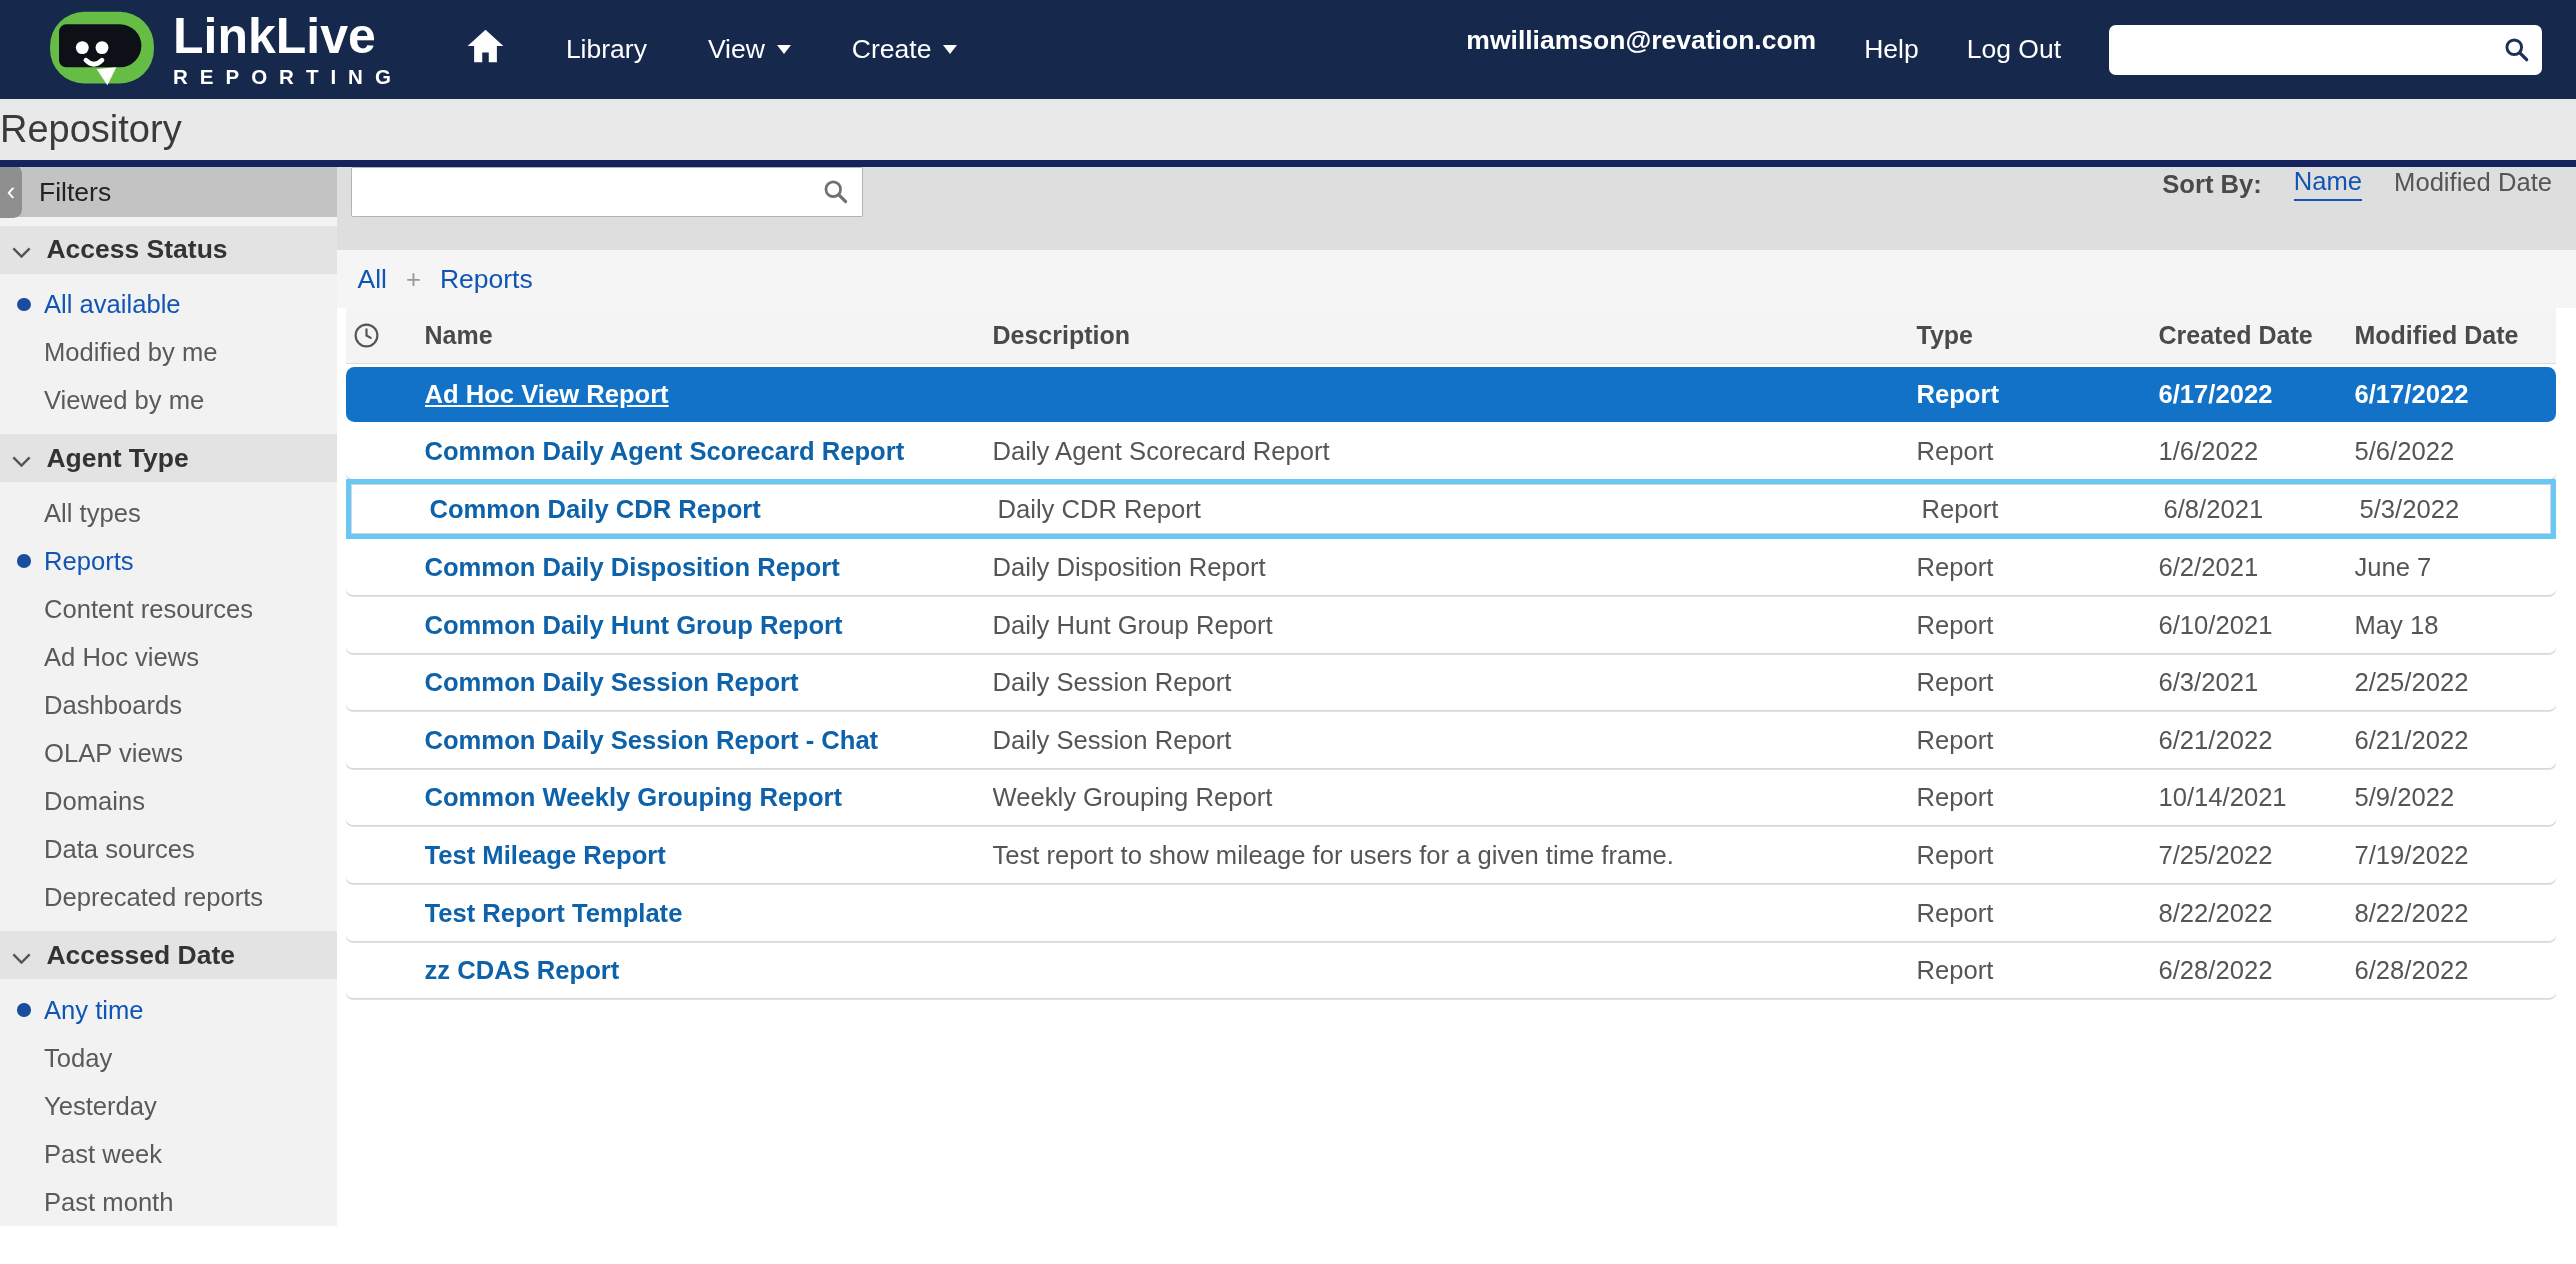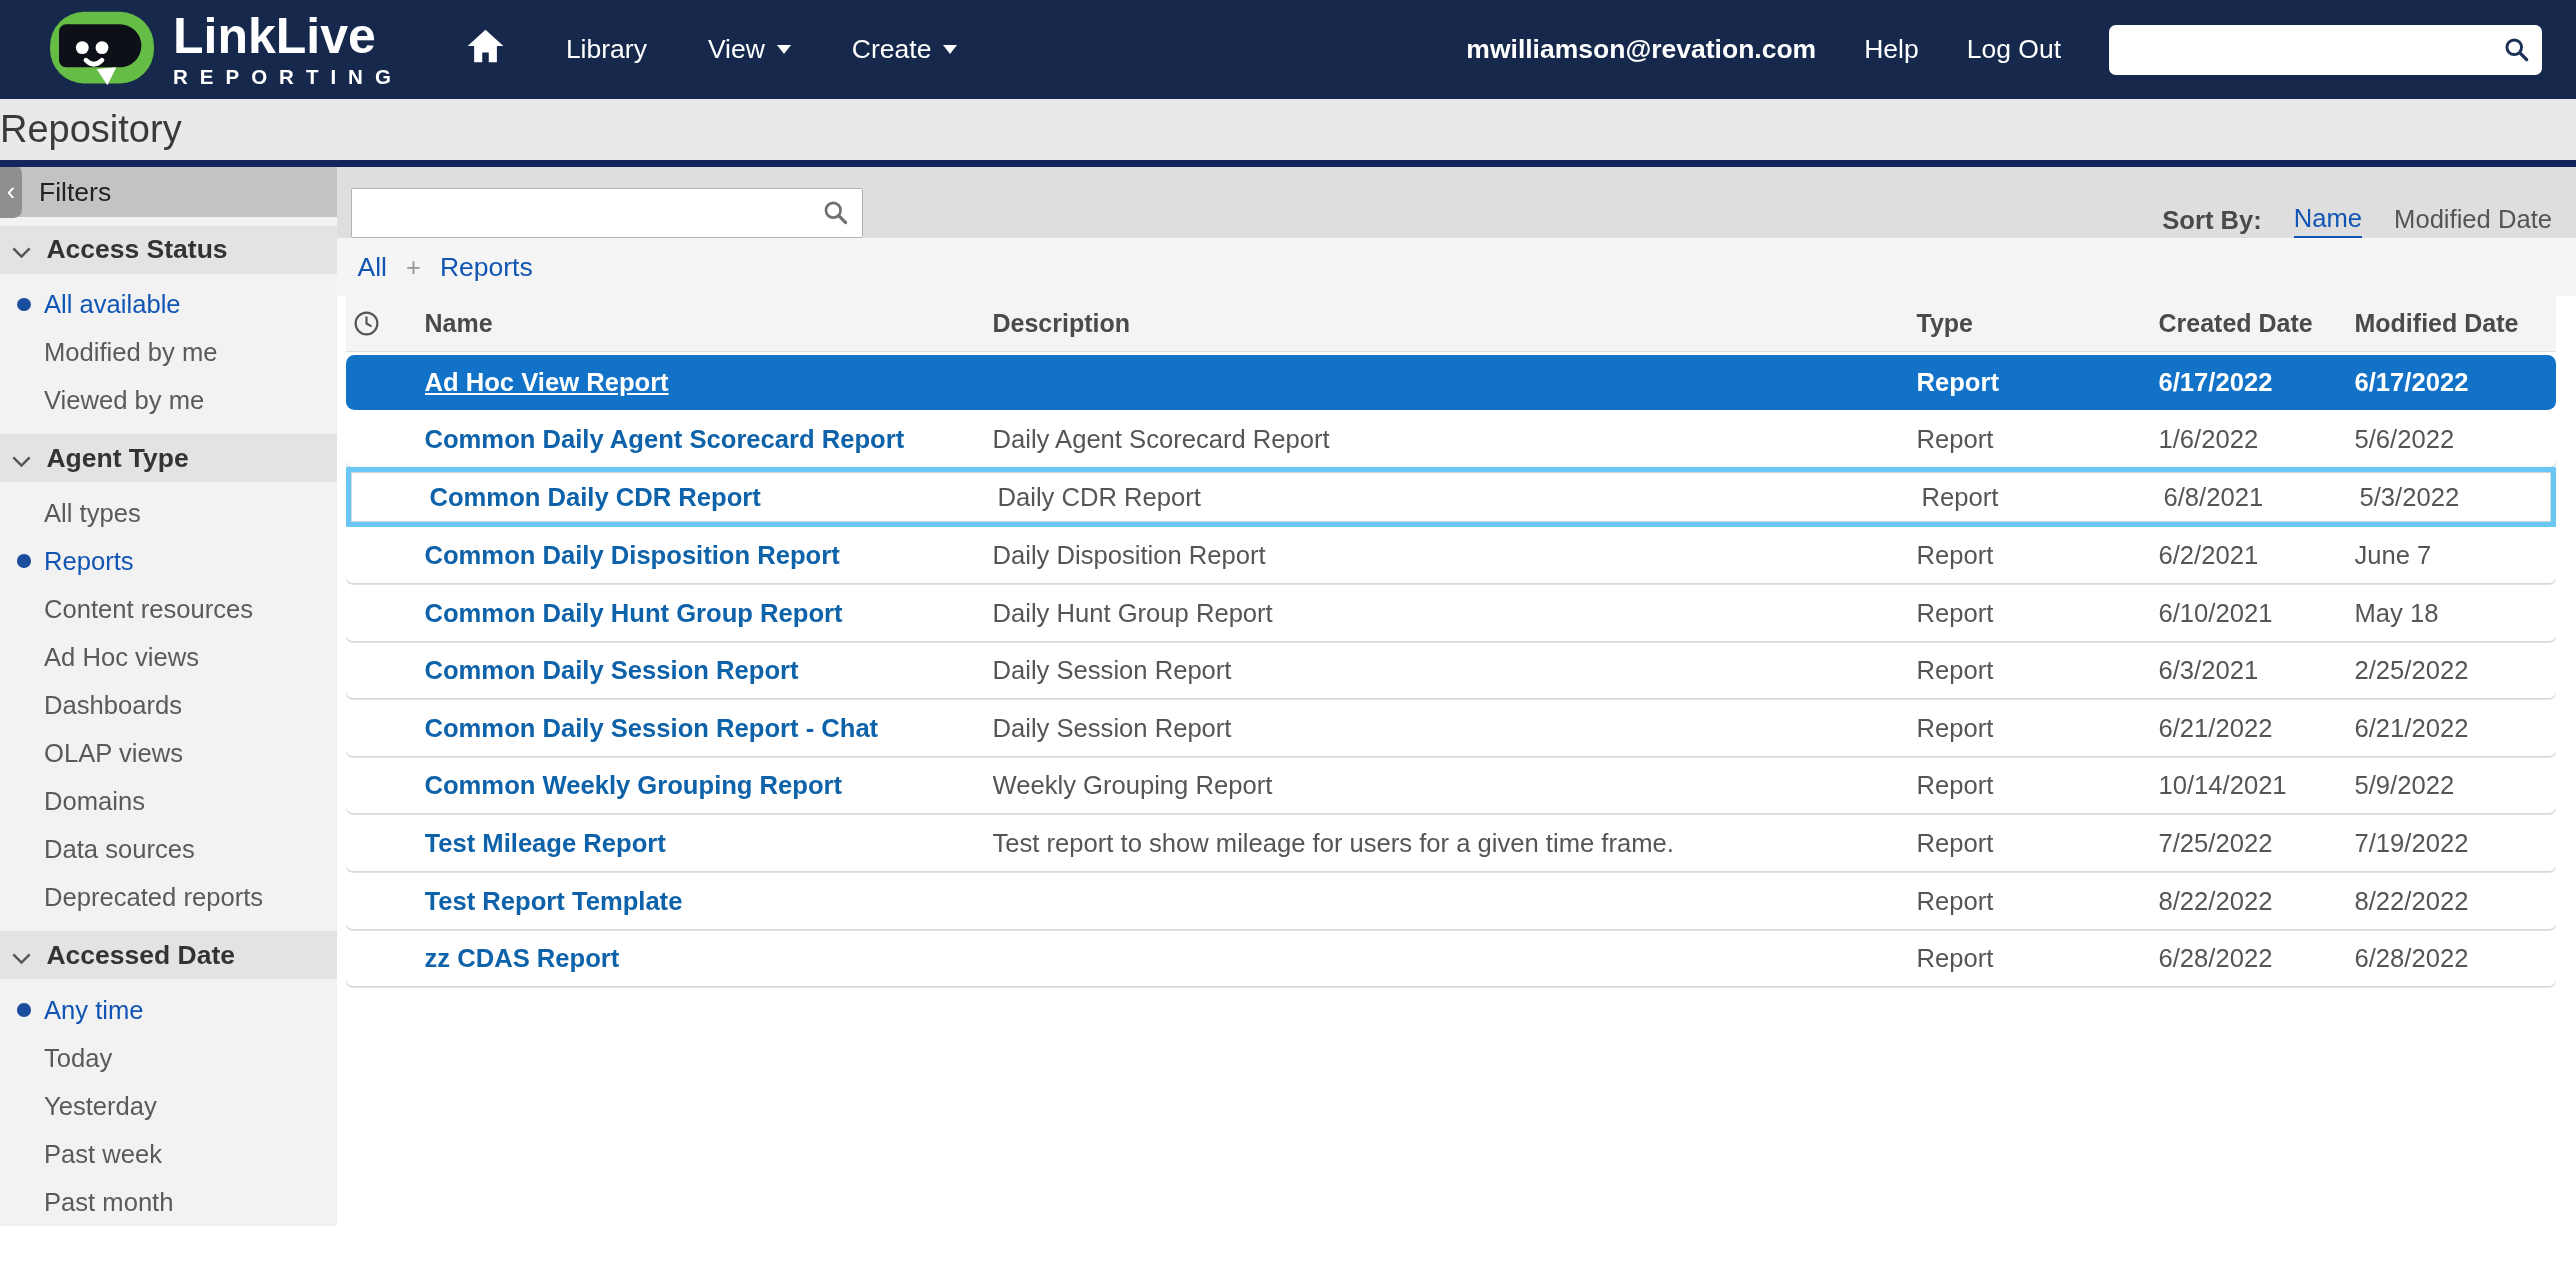--- a/index.html
+++ b/index.html
@@ -10,21 +10,21 @@
   .navbar { height:99px; background:#16294c; display:flex; align-items:center;
     padding:0 34px 0 48px; color:#fff; }
   .brand { display:flex; align-items:center; gap:17px; cursor:pointer; }
   .brand-text { display:flex; flex-direction:column; }
   .brand-line1 { font-size:50px; font-weight:bold; line-height:1.05; }
   .brand-line2 { font-size:20.5px; font-weight:bold; letter-spacing:12px; margin-top:2.6px; }
   .nav-links { display:flex; align-items:center; gap:61px; margin-left:63px; font-size:26.5px; }
   .nav-link { cursor:pointer; display:flex; align-items:center; }
   .caret-down { display:inline-block; width:0; height:0; border-left:7.7px solid transparent;
     border-right:7.7px solid transparent; border-top:9.4px solid #fff; margin-left:12px; }
-  .nav-right { margin-left:auto; display:flex; align-items:center; gap:48px; font-size:26.5px; }
+  .nav-right { margin-left:auto; display:flex; gap:48px; font-size:26.5px; }
   .nav-email { font-weight:bold; }
   .nav-search { position:relative; width:433px; height:50px; }
   .nav-search input { width:100%; height:100%; border:none; border-radius:6.8px; background:#fff;
     font-size:24px; padding:0 51px 0 15.4px; outline:none; }
   .nav-search .mag { position:absolute; right:12px; top:11px; }
 
   
   .titlebar { height:68px; background:#e9e9e9; border-bottom:7.7px solid #15245f;
     display:flex; align-items:center; }
   .titlebar h1 { font-size:38px; font-weight:500; color:#3a3a3a; }
@@ -43,21 +43,21 @@
     padding-left:12px; font-size:26.5px; font-weight:600; color:#333; cursor:pointer; }
   .section-items { padding:6.8px 0 10.2px; }
   .sidebar-item { height:48px; display:flex; align-items:center; padding-left:44px;
     font-size:25.6px; color:#5a5a5a; position:relative; cursor:pointer; }
   .sidebar-item.selected { color:#1155b4; }
   .sidebar-item .bullet { position:absolute; left:17px; top:50%; margin-top:-6.8px; width:13.7px;
     height:13.7px; border-radius:50%; background:#1b4d9e; }
 
   
   .main { flex:1; display:flex; flex-direction:column; background:#fff; min-width:0; }
-  .toolbar { height:71px; background:#dedede; display:flex; align-items:flex-end;
+  .toolbar { height:83px; background:#dedede; display:flex; align-items:flex-start;
     padding:0 24px 0 13.7px; }
   .tb-search { position:relative; width:512px; height:50px; }
   .tb-search input { width:100%; height:100%; border:0.9px solid #b3b3b3; background:#fff;
     font-size:24px; padding:0 55px 0 13.7px; outline:none; border-radius:1.7px; }
   .tb-search .mag { position:absolute; right:13.7px; top:11px; }
   .sortby { margin-left:auto; display:flex; align-items:center; gap:32px; font-size:25.6px; }
   .sortby-label { font-weight:bold; color:#4a4a4a; }
   .sort-opt { color:#555; cursor:pointer; padding-bottom:3.4px; }
   .sort-opt.active { color:#1155b4; border-bottom:2.6px solid #1155b4; }
 

